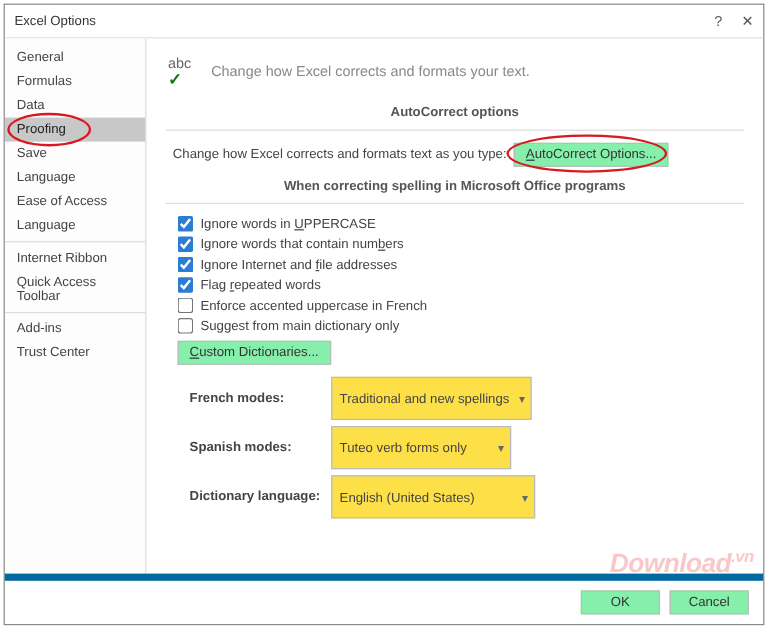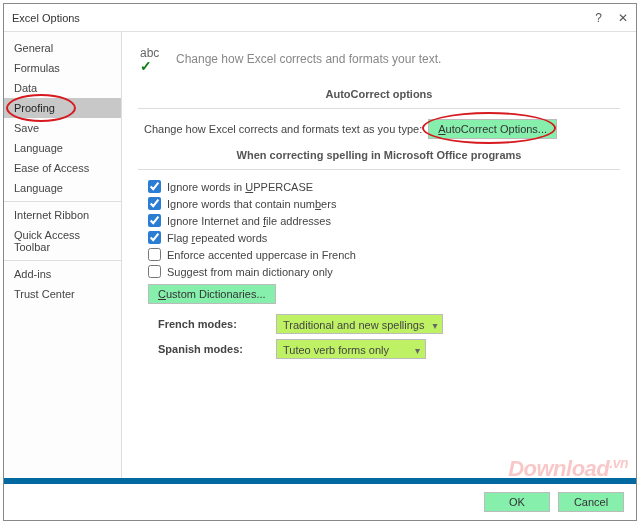--- a/index.html
+++ b/index.html
@@ -28,21 +28,21 @@
 hr.sec { border: none; border-top: 1px solid #ddd; margin: 6px 0 10px 0; }
 .row-inline { display: flex; align-items: center; gap: 6px; margin: 6px 0 10px 6px; }
 .btn { background: #86efac; border: 1px solid #bbb; padding: 3px 9px; font-size: 11px; color: #333; cursor: pointer; }
 .checklist { margin-left: 10px; }
 .check-row { display: flex; align-items: center; gap: 6px; margin: 4px 0; }
 .check-row input { accent-color: #2b7cd3; width: 13px; height: 13px; }
 .check-row label { color: #444; }
 .under { text-decoration: underline; }
 .field-row { display: flex; align-items: center; margin: 5px 0 5px 10px; }
 .field-label { width: 118px; color: #444; font-weight: bold; }
-.select { border: 1px solid #bbb; background: #bef264; padding: 4px 18px 2px 6px; font-size: 11px; position: relative; display: inline-flex; align-items: center; min-width: 150px; height: 20px; }
+.select { border: 1px solid #bbb; background: #fde047; padding: 4px 18px 2px 6px; font-size: 11px; position: relative; display: inline-flex; align-items: center; min-width: 150px; height: 36px; }
 .select::after { content: "▾"; position: absolute; right: 5px; color: #666; font-size: 10px; }
 .footer { border-top: 6px solid #0369a1; padding: 8px 12px; display: flex; justify-content: flex-end; gap: 8px; }
 .footer .btn { min-width: 66px; }
 .watermark { position: absolute; right: 12px; bottom: 43px; font-size: 22px; font-weight: 700; font-style: italic; color: rgba(230,30,30,0.25); letter-spacing: -0.5px; pointer-events: none; }
 .watermark .vn { font-size: 14px; vertical-align: super; }
 </style>
 </head>
 <body>
 
 <div class="dialog">
@@ -123,20 +123,26 @@
           <div class="select">
               <span>Traditional and new spellings</span>
             </div>
         </div>
         <div class="field-row">
           <span class="field-label">Spanish modes:</span>
           <div class="select">
               <span>Tuteo verb forms only</span>
             </div>
         </div>
+        <div class="field-row">
+          <span class="field-label">Dictionary language:</span>
+          <div class="select" style="min-width:170px">
+              <span>English (United States)</span>
+            </div>
+        </div>
       </div>
     </div>
   </div>
   <div class="footer">
     <button class="btn">OK</button>
     <button class="btn">Cancel</button>
   </div>
 </div>
 
 <div class="watermark"><span>Download</span><span class="vn">.vn</span></div>

